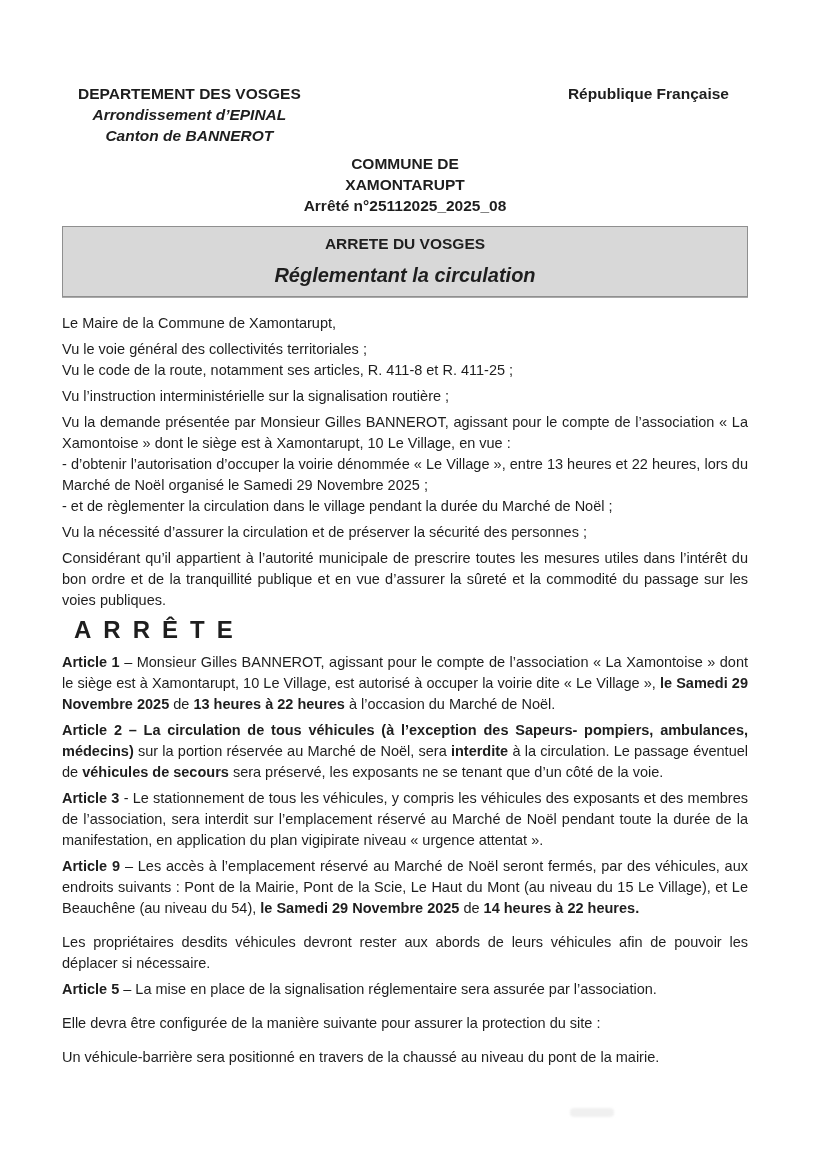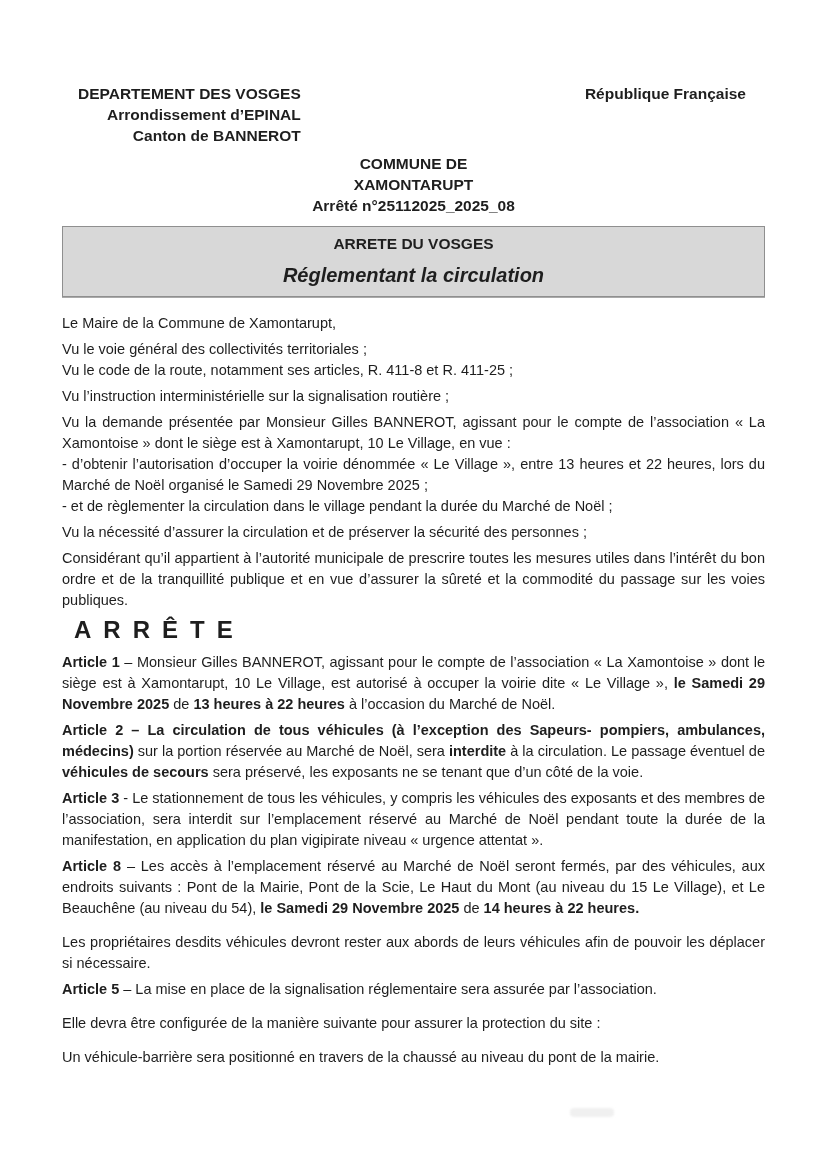--- a/index.html
+++ b/index.html
@@ -1,27 +1,27 @@
 <!DOCTYPE html>
 <html lang="fr"><head>
 <meta charset="utf-8">
 <style>
   html,body{margin:0;padding:0;background:#ffffff;}
   .page{
     position:relative;
     width:827px;height:1169px;
     background:#ffffff;
     box-sizing:border-box;
-    padding:83px 62px 0 62px;
+    padding:83px 79px 0 62px;
     font-family:"Liberation Sans", sans-serif;
     color:#1e1e1e;
     overflow:hidden;
   }
   .bold{font-weight:bold;}
-  .italic{text-align:right;}
+  .italic{font-style:italic;}
   
   .header-row{display:flex;justify-content:space-between;align-items:flex-start;}
   .header-left{text-align:center;margin-left:16px;font-size:15.5px;line-height:21px;}
   .header-right{font-size:15.5px;line-height:21px;font-weight:bold;margin-right:19px;}
   
   .commune-block{text-align:center;font-weight:bold;font-size:15.5px;line-height:21px;margin-top:7px;}
   
   .banner{
     margin-top:10px;
     background:#d8d8d8;
@@ -85,21 +85,21 @@
     <p class="para tight"><span>- d’obtenir l’autorisation d’occuper la voirie dénommée « Le Village », entre 13 heures et 22 heures, lors du Marché de Noël organisé le Samedi 29 Novembre 2025 ;</span></p>
     <p class="para"><span>- et de règlementer la circulation dans le village pendant la durée du Marché de Noël ;</span></p>
     <p class="para"><span>Vu la nécessité d’assurer la circulation et de préserver la sécurité des personnes ;</span></p>
     <p class="para"><span>Considérant qu’il appartient à l’autorité municipale de prescrire toutes les mesures utiles dans l’intérêt du bon ordre et de la tranquillité publique et en vue d’assurer la sûreté et la commodité du passage sur les voies publiques.</span></p>
 
     <div class="decree-heading">ARRÊTE</div>
 
     <p class="para"><b>Article 1</b><span> – Monsieur Gilles BANNEROT, agissant pour le compte de l’association « La Xamontoise » dont le siège est à Xamontarupt, 10 Le Village, est autorisé à occuper la voirie dite « Le Village », </span><b>le Samedi 29 Novembre 2025</b><span> de </span><b>13 heures à 22 heures</b><span> à l’occasion du Marché de Noël.</span></p>
     <p class="para"><b>Article 2 – La circulation de tous véhicules (à l’exception des Sapeurs- pompiers, ambulances, médecins)</b><span> sur la portion réservée au Marché de Noël, sera </span><b>interdite</b><span> à la circulation. Le passage éventuel de </span><b>véhicules de secours</b><span> sera préservé, les exposants ne se tenant que d’un côté de la voie.</span></p>
     <p class="para"><b>Article 3</b><span> - Le stationnement de tous les véhicules, y compris les véhicules des exposants et des membres de l’association, sera interdit sur l’emplacement réservé au Marché de Noël pendant toute la durée de la manifestation, en application du plan vigipirate niveau « urgence attentat ».</span></p>
-    <p class="para"><b>Article 8</b><span> – Les accès à l’emplacement réservé au Marché de Noël seront fermés, par des véhicules, aux endroits suivants : Pont de la Mairie, Pont de la Scie, Le Haut du Mont (au niveau du 15 Le Village), et Le Beauchêne (au niveau du 54), </span><b>le Samedi 29 Novembre 2025</b><span> de </span><b>14 heures à 22 heures.</b></p>
+    <p class="para"><b>Article 9</b><span> – Les accès à l’emplacement réservé au Marché de Noël seront fermés, par des véhicules, aux endroits suivants : Pont de la Mairie, Pont de la Scie, Le Haut du Mont (au niveau du 15 Le Village), et Le Beauchêne (au niveau du 54), </span><b>le Samedi 29 Novembre 2025</b><span> de </span><b>14 heures à 22 heures.</b></p>
     <p class="para spaced"><span>Les propriétaires desdits véhicules devront rester aux abords de leurs véhicules afin de pouvoir les déplacer si nécessaire.</span></p>
     <p class="para"><b>Article 5</b><span> – La mise en place de la signalisation réglementaire sera assurée par l’association.</span></p>
     <p class="para spaced"><span>Elle devra être configurée de la manière suivante pour assurer la protection du site :</span></p>
     <p class="para spaced"><span>Un véhicule-barrière sera positionné en travers de la chaussé au niveau du pont de la mairie.</span></p>
   </div>
 
   <div class="scan-artifact"></div>
 </div>
 
 </body></html>

